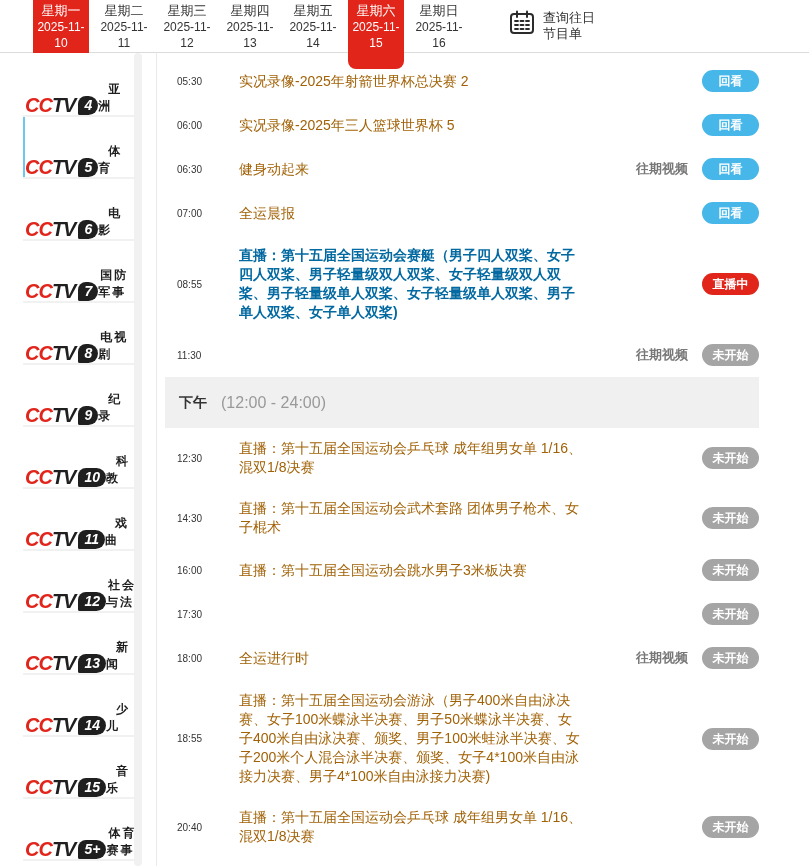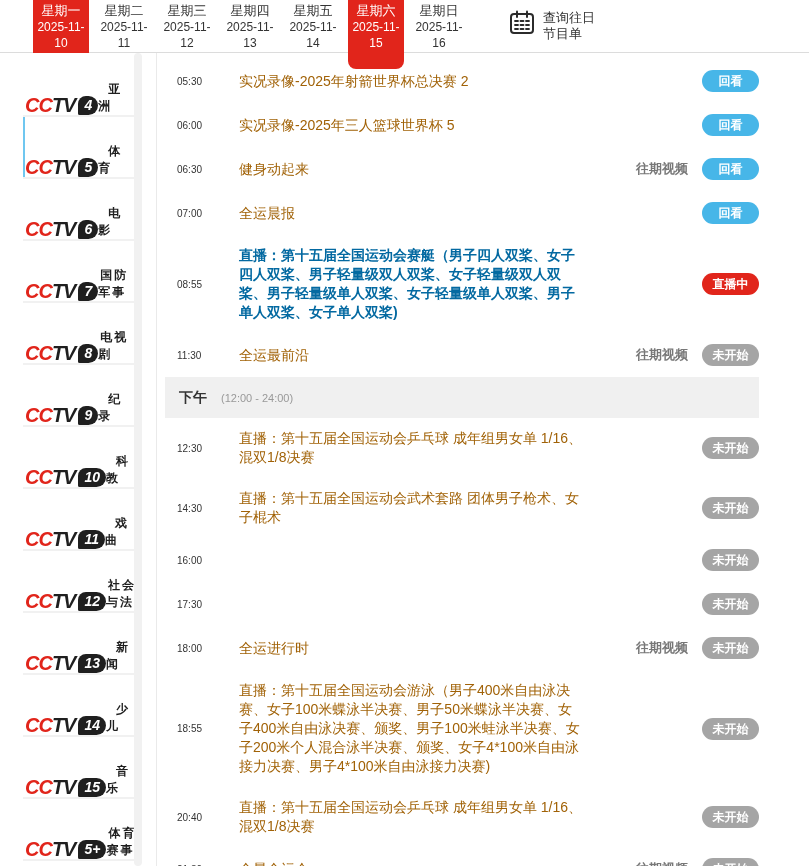--- a/index.html
+++ b/index.html
@@ -49,24 +49,24 @@
   .chname { font-size: 12px; font-weight: bold; color: #1f1f1f; margin-top: 4px; letter-spacing: 2px; text-indent: 2px; }
   .chname.sp { letter-spacing: 10px; text-indent: 10px; }
   .sb-track {
     position: absolute; top: 0; right: 14px; width: 8px; height: 100%;
     background: #f1f1f1; border-radius: 4px;
   }
   
   .main { flex: 1; border-left: 1px solid #eaeaea; padding: 6px 50px 0 0; overflow: hidden; }
   .section {
     background: #f0f0f0; margin-left: 8px; padding: 7px 0 7px 14px;
-    display: flex; align-items: baseline; gap: 14px; height: 41px; align-items: center;
+    display: flex; align-items: baseline; gap: 14px; height: 51px; align-items: center;
   }
   .sec-title { font-size: 14px; font-weight: bold; color: #333; }
-  .sec-range { font-size: 11px; color: #999; }
+  .sec-range { font-size: 16px; color: #999; }
   .prow { display: flex; align-items: center; padding: 11px 0 11px 20px; }
   .time { width: 62px; flex: none; font-size: 10px; color: #333; }
   .title { width: 345px; flex: none; font-size: 14px; line-height: 19px; color: #a16207; word-break: break-all; }
   .title.bold { color: #0369a1; font-weight: bold; }
   .right { margin-left: auto; display: flex; align-items: center; gap: 14px; font-weight: bold; }
   .vod { font-size: 13px; color: #777; cursor: pointer; white-space: nowrap; }
   .badge {
     min-width: 57px; height: 22px; line-height: 22px; padding: 0 10px;
     border-radius: 11px; text-align: center; color: #fff; font-size: 12px;
     white-space: nowrap; cursor: default;
@@ -260,21 +260,20 @@
       </div>
       <div class="prow">
         <span class="time">08:55</span>
         <div class="title bold">直播：第十五届全国运动会赛艇（男子四人双桨、女子四人双桨、男子轻量级双人双桨、女子轻量级双人双桨、男子轻量级单人双桨、女子轻量级单人双桨、男子单人双桨、女子单人双桨)</div>
         <div class="right">
           <span class="badge" style="background: rgb(225, 37, 27);">直播中</span>
         </div>
       </div>
       <div class="prow">
         <span class="time">11:30</span>
-        <div class="title">全运最前沿</div>
         <div class="right">
           <span class="vod">往期视频</span>
           <span class="badge" style="background: rgb(165, 165, 165);">未开始</span>
         </div>
       </div>
       <div class="section">
         <span class="sec-title">下午</span>
         <span class="sec-range">(12:00 - 24:00)</span>
       </div>
       <div class="prow">
@@ -286,20 +285,21 @@
       </div>
       <div class="prow">
         <span class="time">14:30</span>
         <div class="title">直播：第十五届全国运动会武术套路 团体男子枪术、女子棍术</div>
         <div class="right">
           <span class="badge" style="background: rgb(165, 165, 165);">未开始</span>
         </div>
       </div>
       <div class="prow">
         <span class="time">16:00</span>
+        <div class="title">直播：第十五届全国运动会跳水男子3米板决赛</div>
         <div class="right">
           <span class="badge" style="background: rgb(165, 165, 165);">未开始</span>
         </div>
       </div>
       <div class="prow">
         <span class="time">17:30</span>
         <div class="right">
           <span class="badge" style="background: rgb(165, 165, 165);">未开始</span>
         </div>
       </div>

